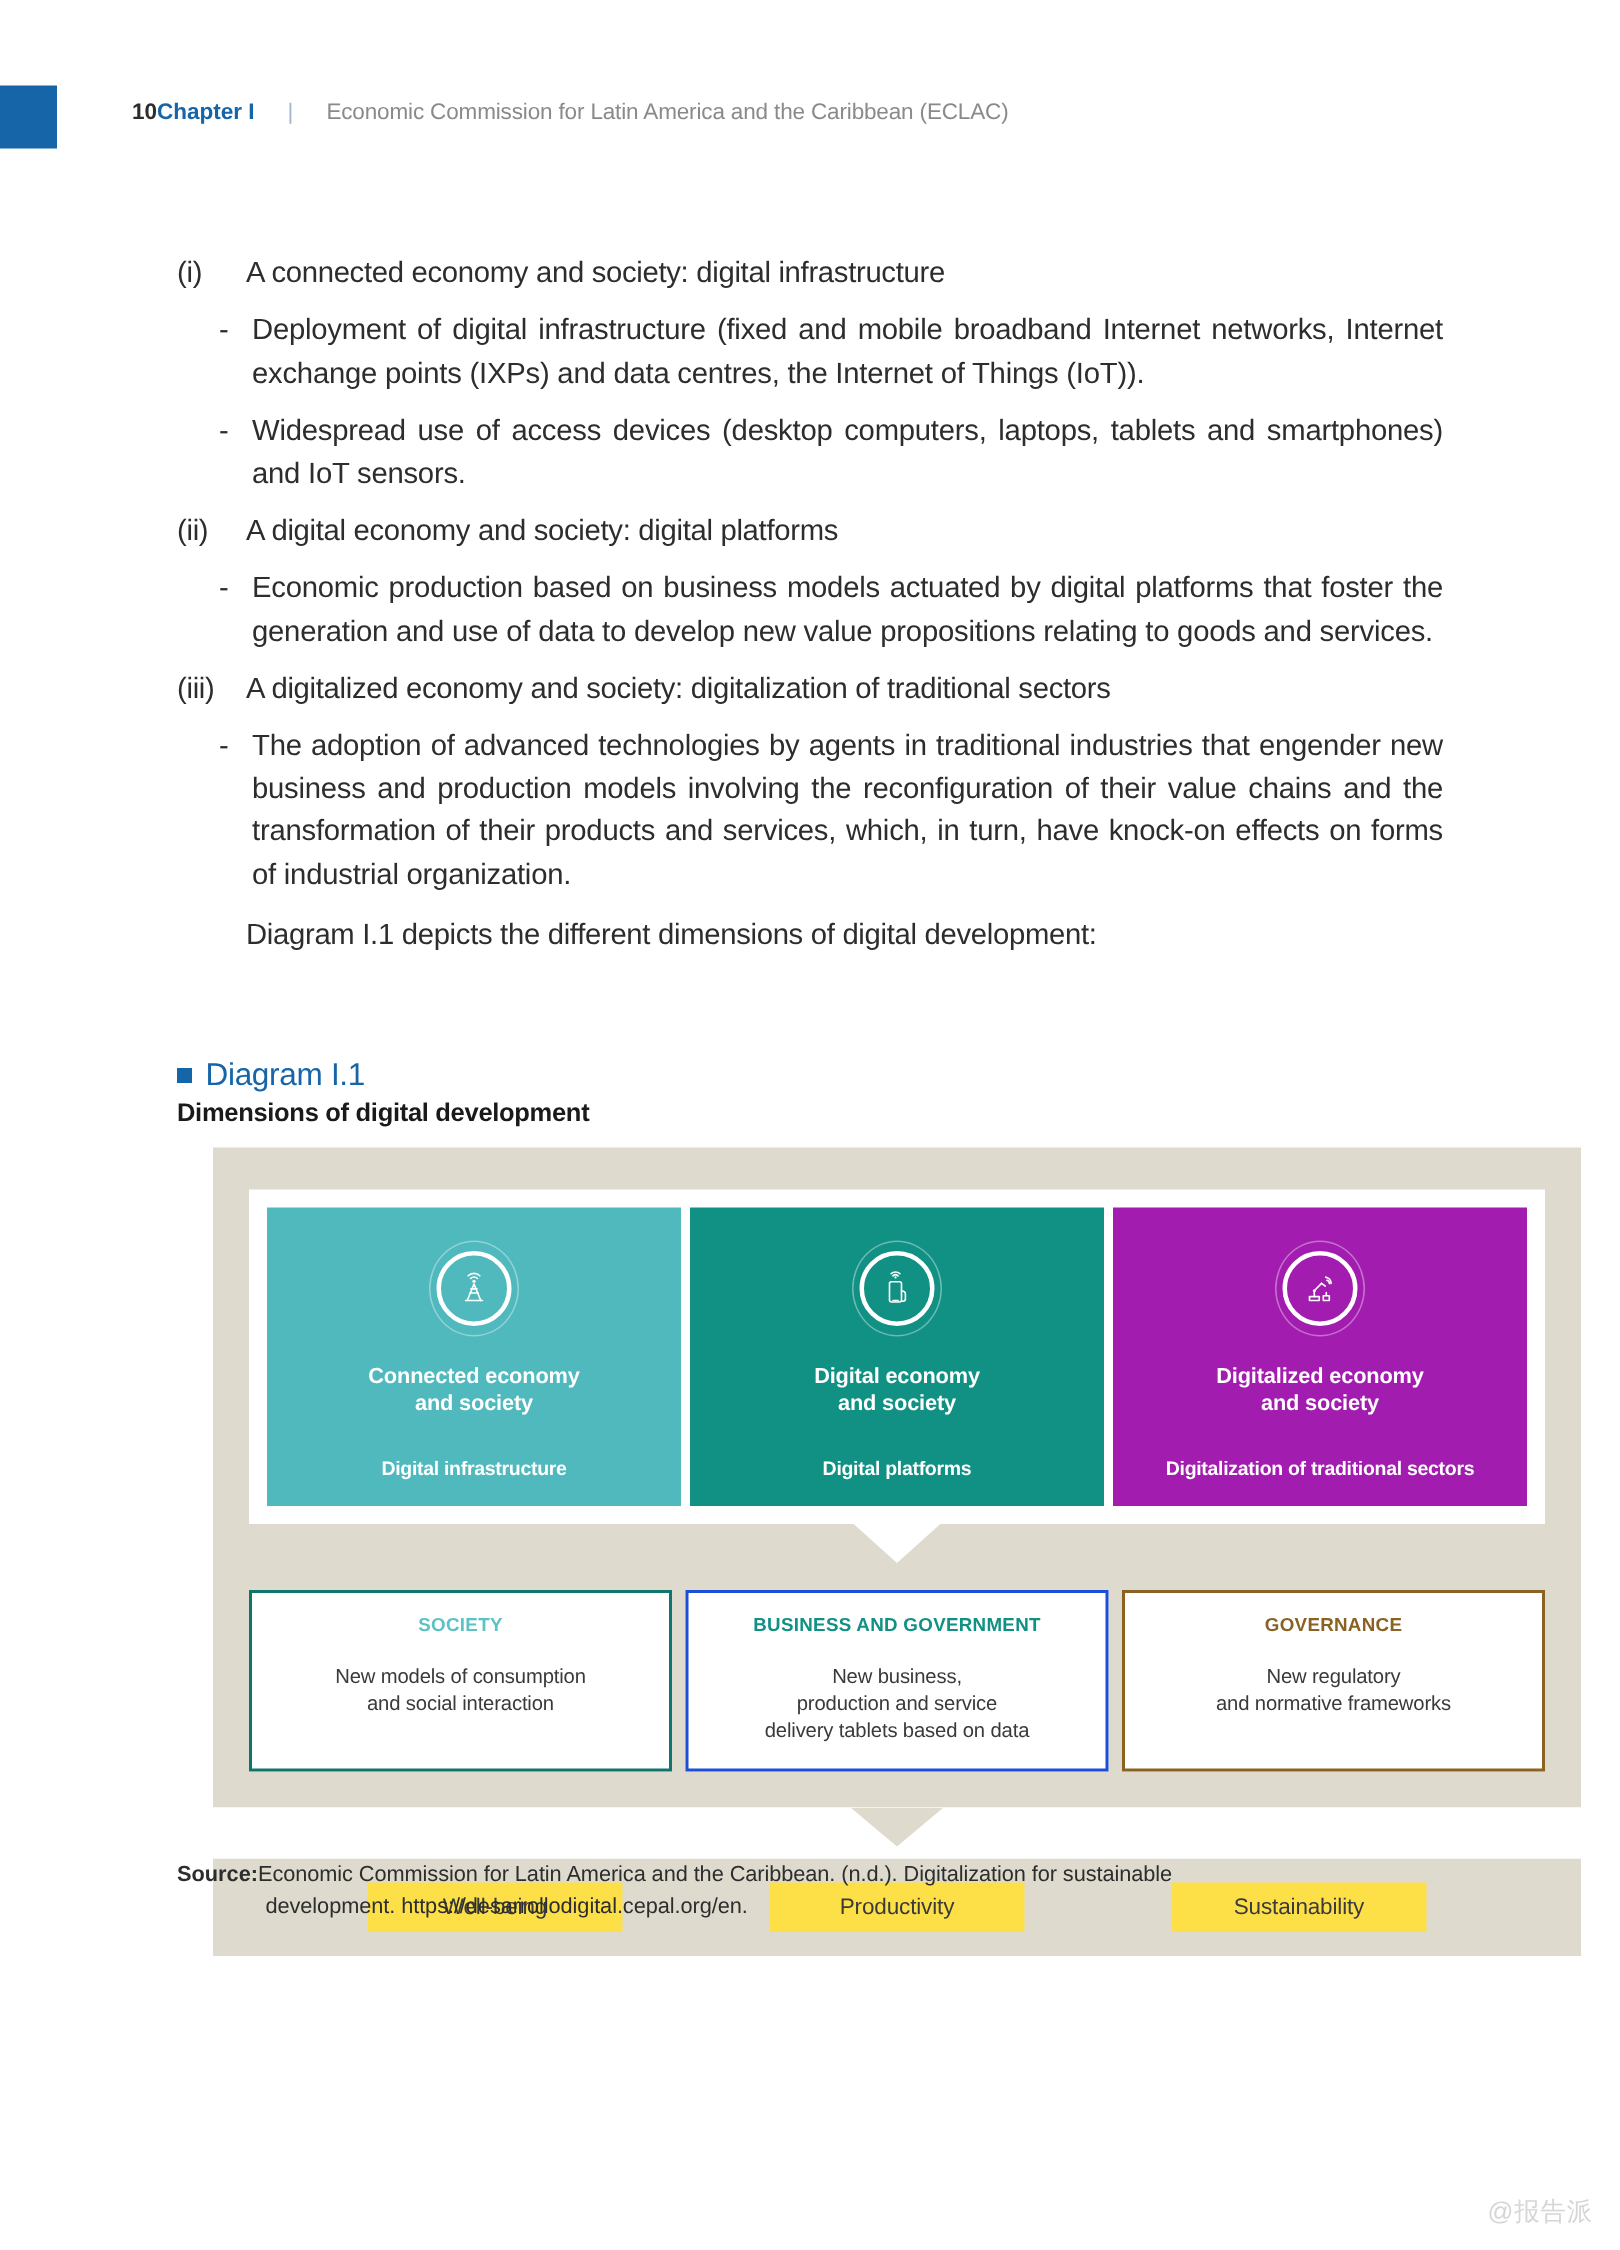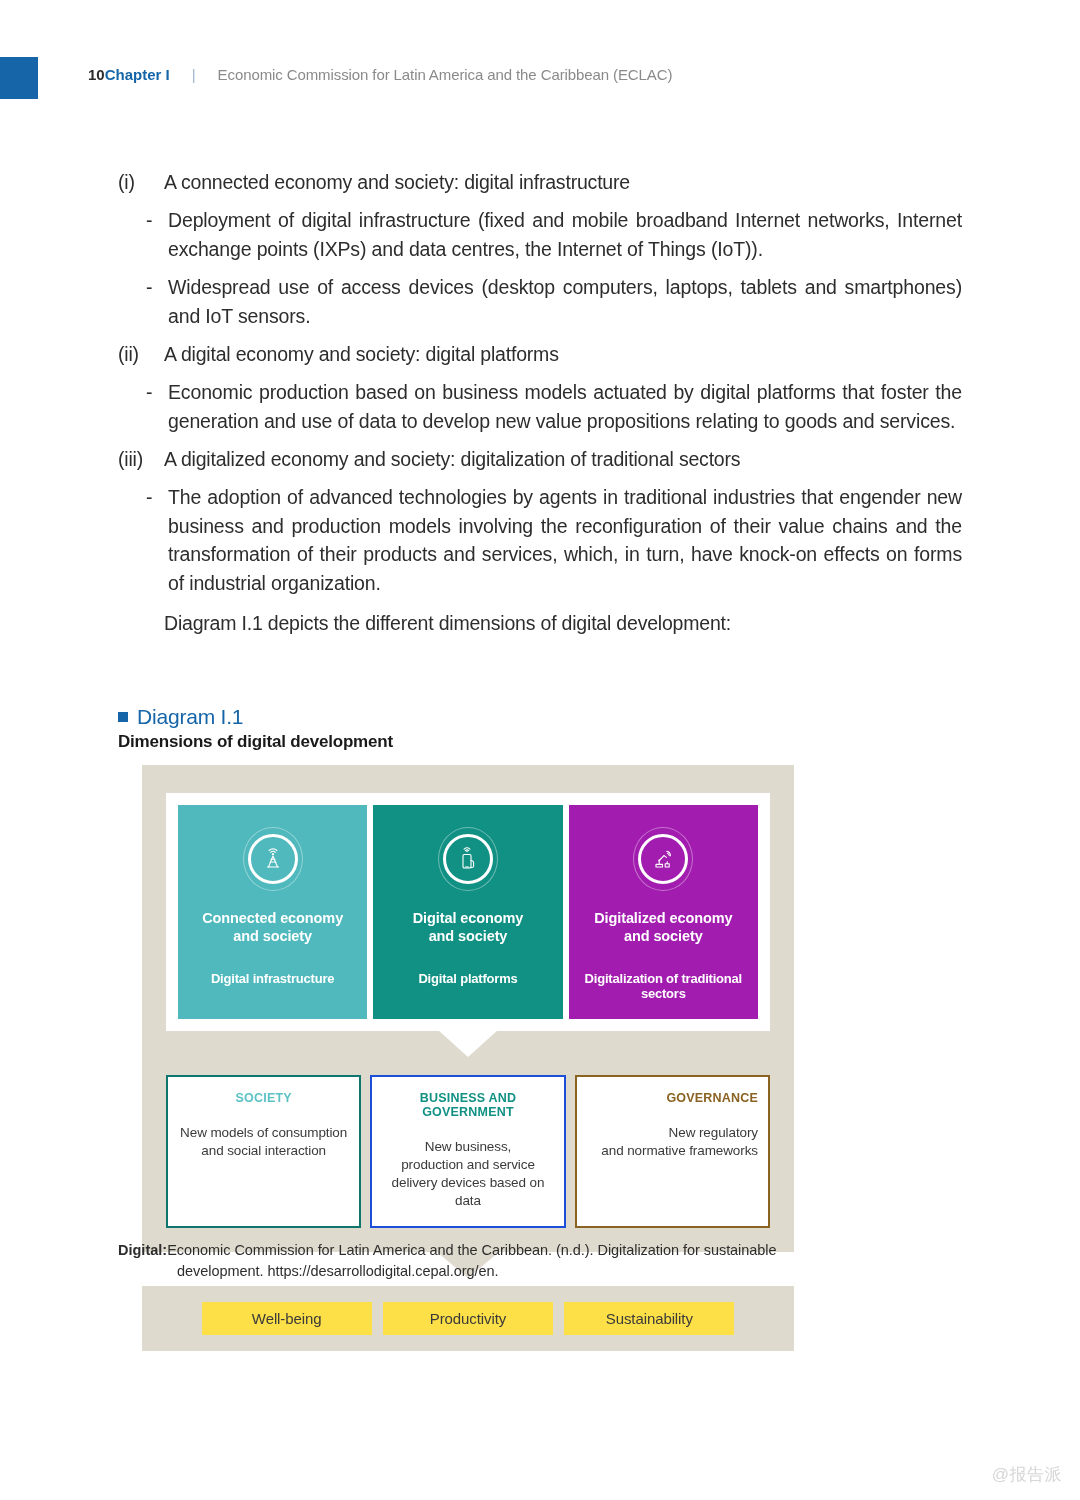--- a/index.html
+++ b/index.html
@@ -152,21 +152,21 @@
     font-weight: bold;
     color: #1a1a1a;
     letter-spacing: -0.2px;
   }
 
   
   .diagram {
     position: absolute;
     left: 142px;
     top: 765px;
-    width: 652px;
+    width: 912px;
   }
   .beige-frame {
     background: #dedacd;
     padding: 28px 0 0 0;
     position: relative;
   }
   .white-panel {
     background: #ffffff;
     margin: 0 24px;
     padding: 12px;
@@ -244,21 +244,21 @@
     align-items: stretch;
   }
   .mid-card {
     flex: 1;
     background: #ffffff;
     padding: 14px 10px 16px 10px;
     text-align: center;
   }
   .mid-card.b-teal-light { border: 2px solid #0f766e; }
   .mid-card.b-teal-dark  { border: 2px solid #1d4ed8; }
-  .mid-card.b-brown      { border: 2px solid #8a6221; text-align: right; }
+  .mid-card.b-brown      { border: 2px solid #8a6221; }
 
   .mid-head {
     font-size: 12.5px;
     font-weight: bold;
     letter-spacing: 0.2px;
     margin-bottom: 11px;
   }
   .h-teal-light { color: #5cc2c4; }
   .h-teal-dark  { color: #119184; }
   .h-brown      { color: #8a6221; }
@@ -474,21 +474,21 @@
     <div class="mid-row">
       <div class="mid-card b-teal-light">
         <div class="mid-head h-teal-light">SOCIETY</div>
         <div class="mid-body">New models of consumption
 and social interaction</div>
       </div>
       <div class="mid-card b-teal-dark">
         <div class="mid-head h-teal-dark">BUSINESS AND GOVERNMENT</div>
         <div class="mid-body">New business,
 production and service
-delivery devices based on data</div>
+delivery tablets based on data</div>
       </div>
       <div class="mid-card b-brown">
         <div class="mid-head h-brown">GOVERNANCE</div>
         <div class="mid-body">New regulatory
 and normative frameworks</div>
       </div>
     </div>
 
   </div>
 
@@ -498,19 +498,19 @@
 
   <div class="bottom-band">
     <div class="bottom-chip">Well-being</div>
     <div class="bottom-chip">Productivity</div>
     <div class="bottom-chip">Sustainability</div>
   </div>
 </div>
 
 <div class="source">
   <div class="source-row">
-    <span class="source-label">Digital:</span>
+    <span class="source-label">Source:</span>
     <span class="source-body">Economic Commission for Latin America and the Caribbean. (n.d.). Digitalization for sustainable</span>
   </div>
   <div class="source-line2">development. https://desarrollodigital.cepal.org/en.</div>
 </div>
 
 <div class="watermark">@报告派</div>
 
 </body></html>

